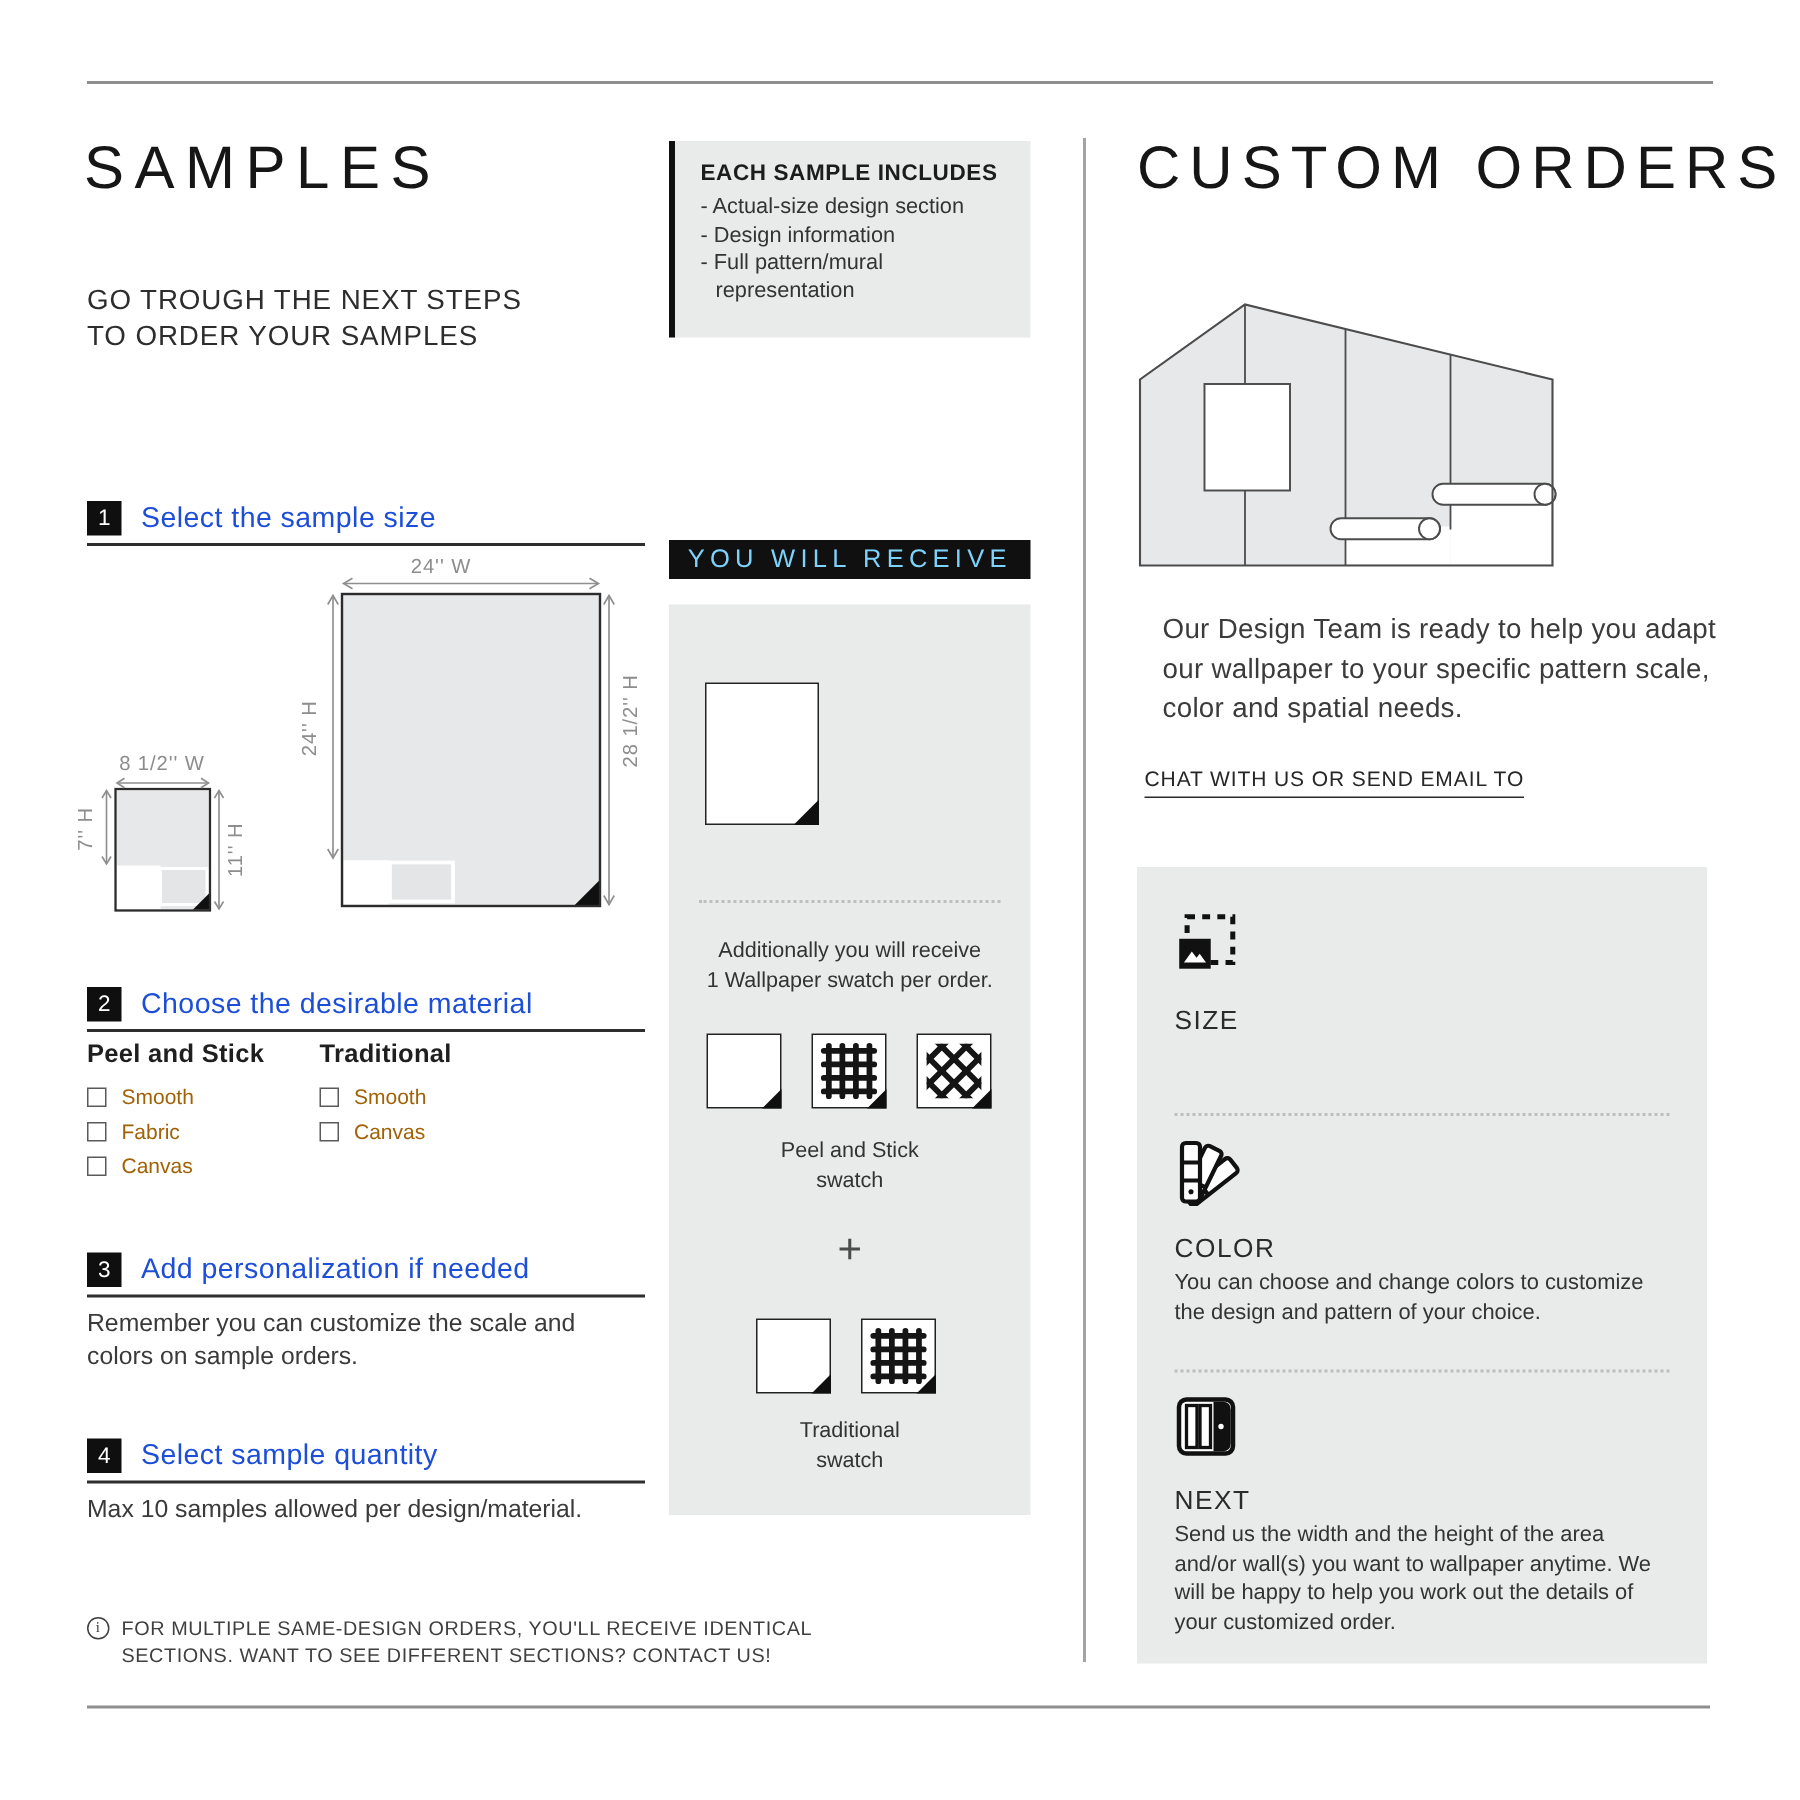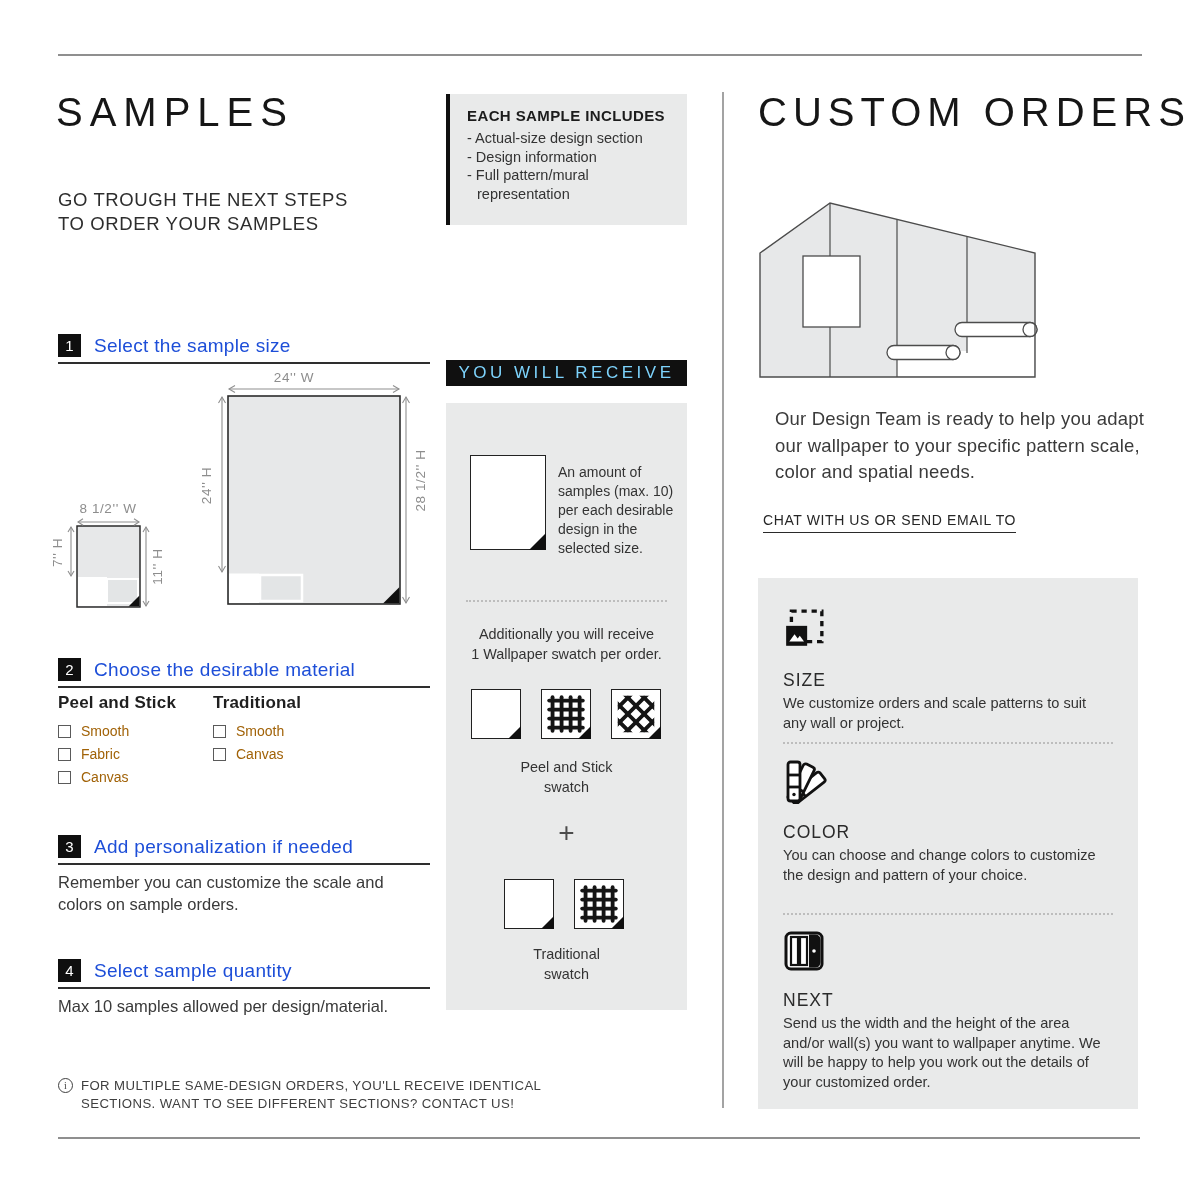--- a/index.html
+++ b/index.html
@@ -181,21 +181,20 @@
     <div class="includes-item">Full pattern/mural representation</div>
   </div>
 
   <div class="banner">YOU WILL RECEIVE</div>
 
   <div class="gray-panel" style="left:446px; top:403px; width:241px; height:607px;">
 
     <div class="sheet-icon" style="left:24px; top:52px; width:76px; height:95px;">
       <span class="fold"></span>
     </div>
-    <div class="abs mid-text" style="left:112px; top:60px; width:128px; font-size:14px; line-height:19px;">An amount of samples (max. 10) per each desirable design in the selected size.</div>
 
     <div class="abs dotted" style="left:20px; top:197px; width:201px;"></div>
 
     <div class="abs mid-text center-text" style="left:0; top:222px; width:100%;">Additionally you will receive
 1 Wallpaper swatch per order.</div>
 
     <div class="abs" style="left:25px; top:286px; display:flex; gap:20px;">
       <div class="swatch">
         <span class="fold fold-sm"></span>
       </div>
@@ -301,21 +300,20 @@
   <div class="gray-panel" style="left:758px; top:578px; width:380px; height:531px;">
 
     <div class="abs" style="left:25px; top:30px; width:42px; height:42px;">
       <svg width="42" height="42" viewBox="0 0 40 40">
         <rect x="8" y="3" width="29" height="29" fill="none" stroke="#111" stroke-width="3.2" stroke-dasharray="5 4.6"></rect>
         <rect x="3" y="17" width="20" height="19" fill="#111"></rect>
         <path d="M6 32 L11 25 L14 29 L16 26.5 L20 32 Z" fill="#fff"></path>
       </svg>
     </div>
     <div class="feat-title" style="left:25px; top:92px;">SIZE</div>
-    <div class="feat-text" style="left:25px; top:116px;">We customize orders and scale patterns to suit any wall or project.</div>
     <div class="abs dotted" style="left:25px; top:164px; width:330px;"></div>
 
     <div class="abs" style="left:25px; top:182px; width:44px; height:44px;">
       <svg width="44" height="44" viewBox="0 0 44 44">
         <g fill="#ffffff" stroke="#111" stroke-width="2.8" stroke-linejoin="round">
           <g transform="rotate(52 11 38)">
               <rect x="5" y="2" width="12" height="39" rx="2.5"></rect>
               <line x1="5" y1="28" x2="17" y2="28"></line>
             </g>
           <g transform="rotate(26 11 38)">

